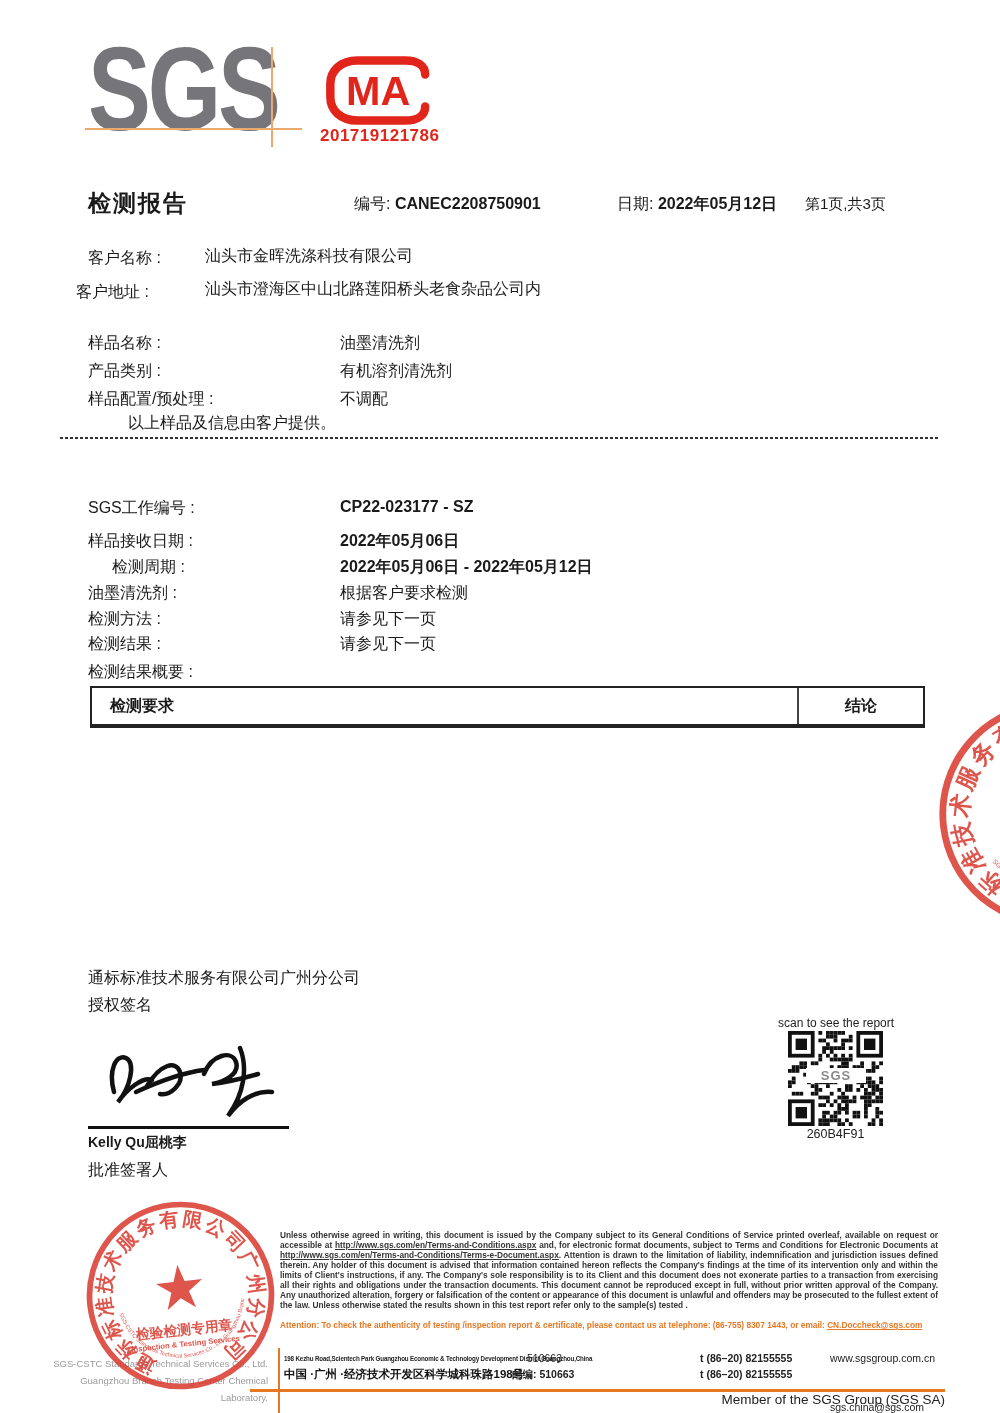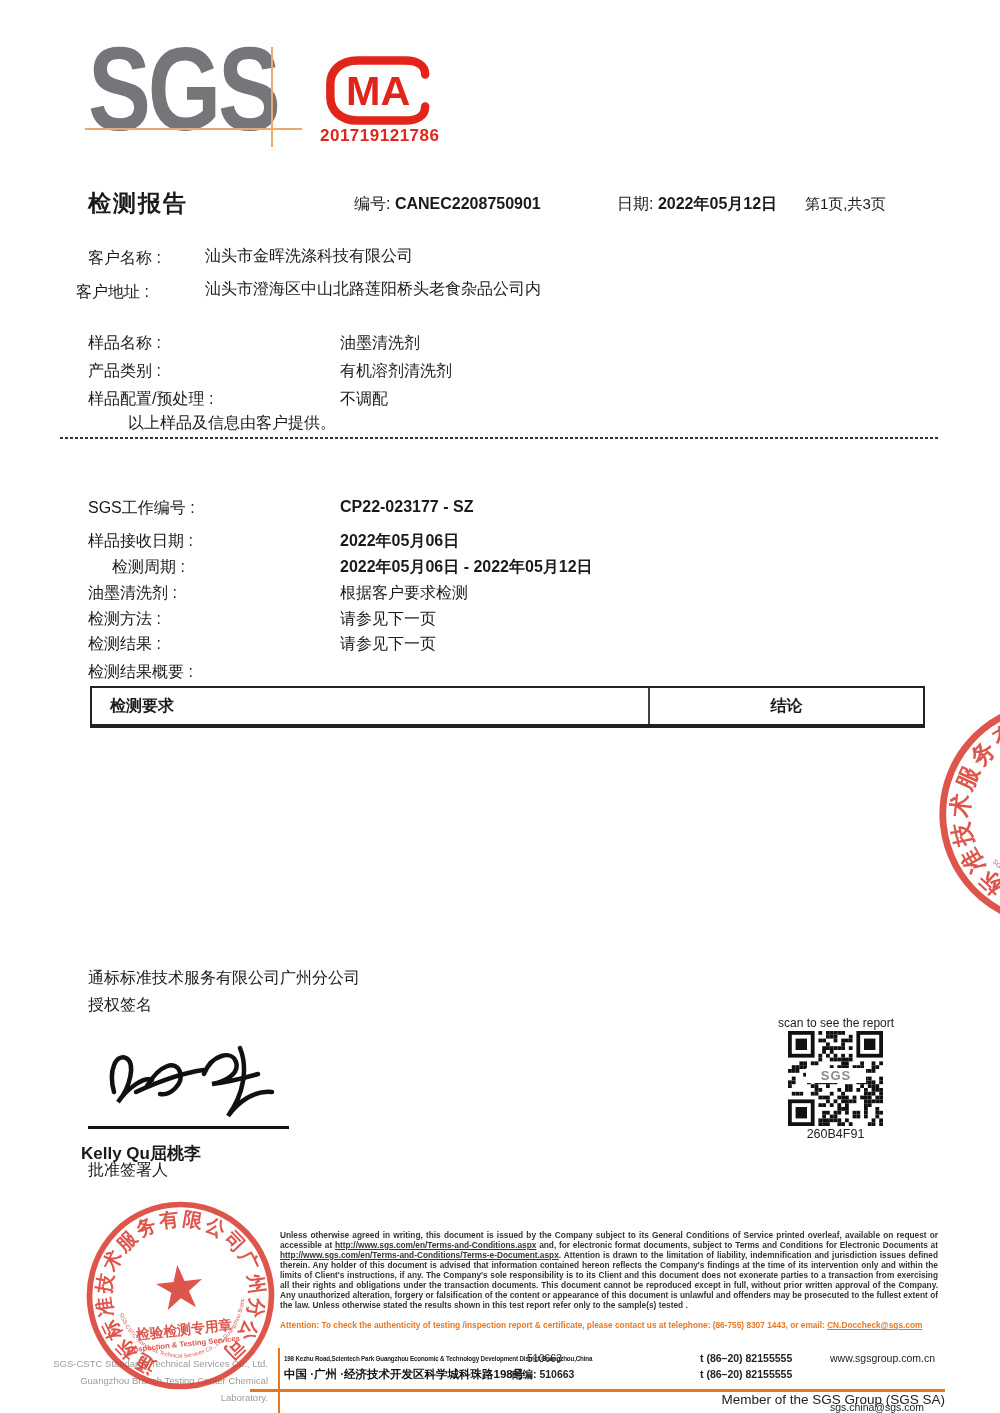--- a/index.html
+++ b/index.html
@@ -28,31 +28,31 @@
   .bold{font-weight:bold;}
 
   .dashline{left:60px;top:437px;width:880px;height:2px;
             background:repeating-linear-gradient(90deg,#333 0 3px,transparent 3px 5px);}
 
   
   .rtable{left:90px;top:686px;width:831px;border:2px solid #222;}
   .rtable .tr{display:flex;}
   .rtable .tr.head{height:36px;border-bottom:2px solid #222;font-weight:bold;font-size:16px;}
   .rtable .tr.body{height:28px;font-size:15px;}
-  .rtable .td1{width:558px;display:flex;align-items:center;padding-left:18px;border-right:2px solid #444;box-sizing:border-box;}
+  .rtable .td1{width:707px;display:flex;align-items:center;padding-left:18px;border-right:2px solid #444;box-sizing:border-box;}
   .rtable .td2{flex:1;display:flex;align-items:center;justify-content:center;}
   .tr.body .td1{font-weight:600;}
 
   
   .stamp{opacity:0.84;z-index:5;pointer-events:none;}
   .stamp svg{width:100%;height:100%;}
 
   
   .sig-line{left:88px;top:1126px;width:201px;height:3px;background:#111;}
-  .signer{left:81px;top:1134px;font-size:17px;font-weight:600;margin-top:8px;}
+  .signer{left:88px;top:1134px;font-size:14px;font-weight:600;}
   .signer-title{left:88px;top:1160px;font-size:16px;}
 
   
   .qr-caption{left:778px;top:1016px;font-size:12px;color:#222;}
   .qr-wrap{left:788px;top:1031px;width:95px;height:95px;}
   .qr-center{left:806px;top:1068px;width:60px;text-align:center;background:#fff;
              font-size:13px;font-weight:bold;color:#8a8a8a;letter-spacing:1px;z-index:3;}
   .qr-code{left:782px;top:1127px;width:107px;text-align:center;font-size:12.5px;color:#222;}
 
   

